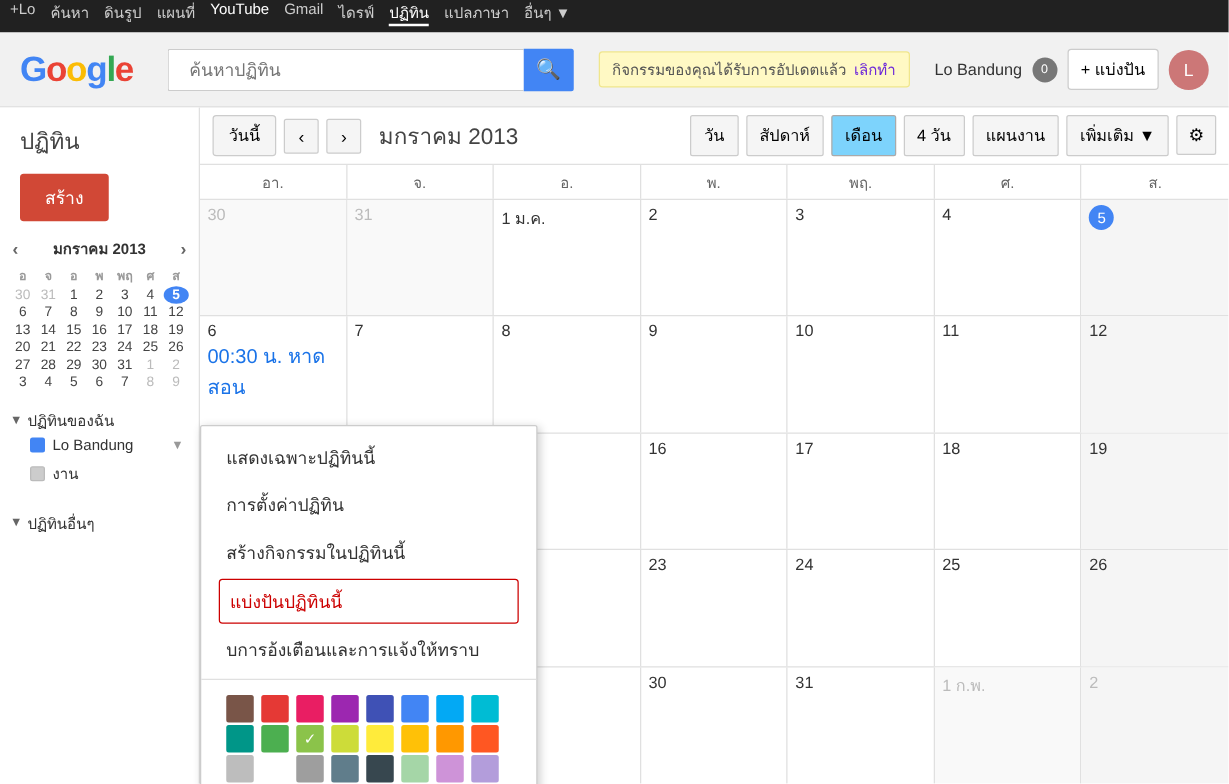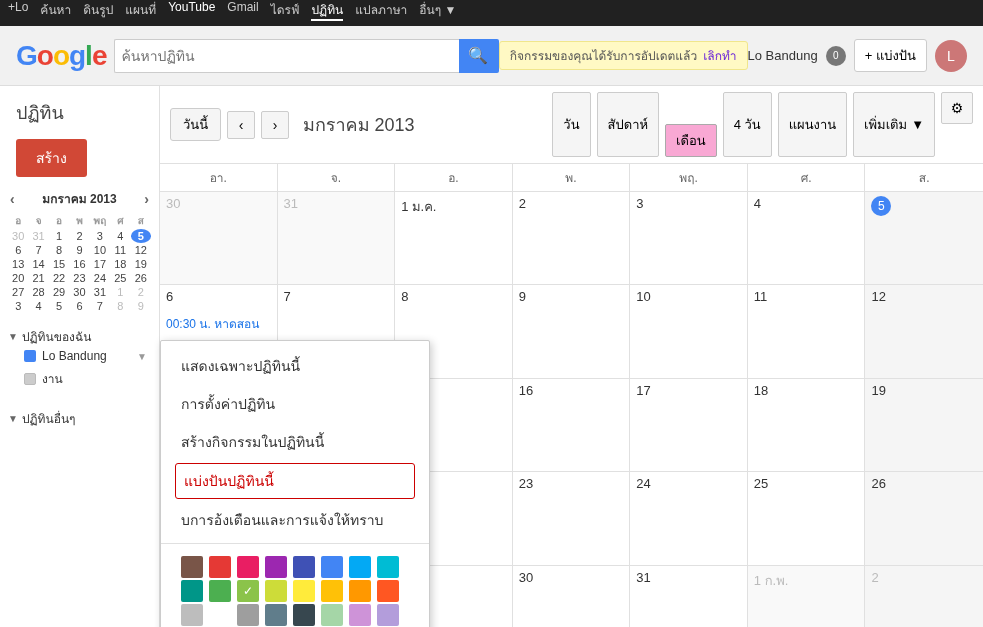--- a/index.html
+++ b/index.html
@@ -19,42 +19,42 @@
     #topbar span { cursor: pointer; }
 
     
     #header {
       background: #f1f1f1;
       border-bottom: 1px solid #ddd;
       height: 60px;
       display: flex;
       align-items: center;
       padding: 0 16px;
-      gap: 0;
+      gap: 20px;
     }
     #logo { font-size: 28px; font-weight: bold; color: #4285f4; letter-spacing: -1px; margin-right: 8px; }
     #logo span.g { color: #4285f4; }
     #logo span.o1 { color: #ea4335; }
     #logo span.o2 { color: #fbbc05; }
     #logo span.g2 { color: #4285f4; }
     #logo span.l { color: #34a853; }
     #logo span.e { color: #ea4335; }
 
     #search-bar {
       flex: 1;
       max-width: 480px;
       display: flex;
       align-items: center;
     }
     #search-input {
       flex: 1;
       height: 34px;
       border: 1px solid #ccc;
       border-right: none;
-      padding: 0 6px;
+      padding: 0 16px;
       font-size: 14px;
       border-radius: 2px 0 0 2px;
       outline: none;
     }
     #search-btn {
       background: #4285f4;
       border: none;
       height: 34px;
       width: 40px;
       cursor: pointer;
@@ -245,23 +245,22 @@
     }
     .view-btn {
       border: 1px solid #ccc;
       background: #f5f5f5;
       padding: 5px 10px;
       cursor: pointer;
       font-size: 13px;
       border-radius: 2px;
     }
     .view-btn.active {
-      background: #f9a8d4;
+      background: #7dd3fc;
       border-color: #aaa;
-      margin-top: 32px;
     }
     #more-btn {
       border: 1px solid #ccc;
       background: #f5f5f5;
       padding: 5px 10px;
       cursor: pointer;
       font-size: 13px;
       border-radius: 2px;
       display: flex; align-items: center; gap: 4px;
     }
@@ -325,23 +324,23 @@
     .cal-cell.today-cell .date-num {
       background: #4285f4;
       color: white;
       border-radius: 50%;
       width: 20px; height: 20px;
       display: flex; align-items: center; justify-content: center;
       font-size: 12px;
     }
     .cal-cell.saturday { background: #f5f5f5; }
     .cal-event {
-      font-size: 12px;
+      font-size: 16px;
       color: #1a73e8;
-      margin-top: 10px;
+      margin-top: 0;
       cursor: pointer;
     }
 
     
     #dropdown-menu {
       position: absolute;
       left: 160px;
       top: 340px;
       background: white;
       border: 1px solid #ccc;

